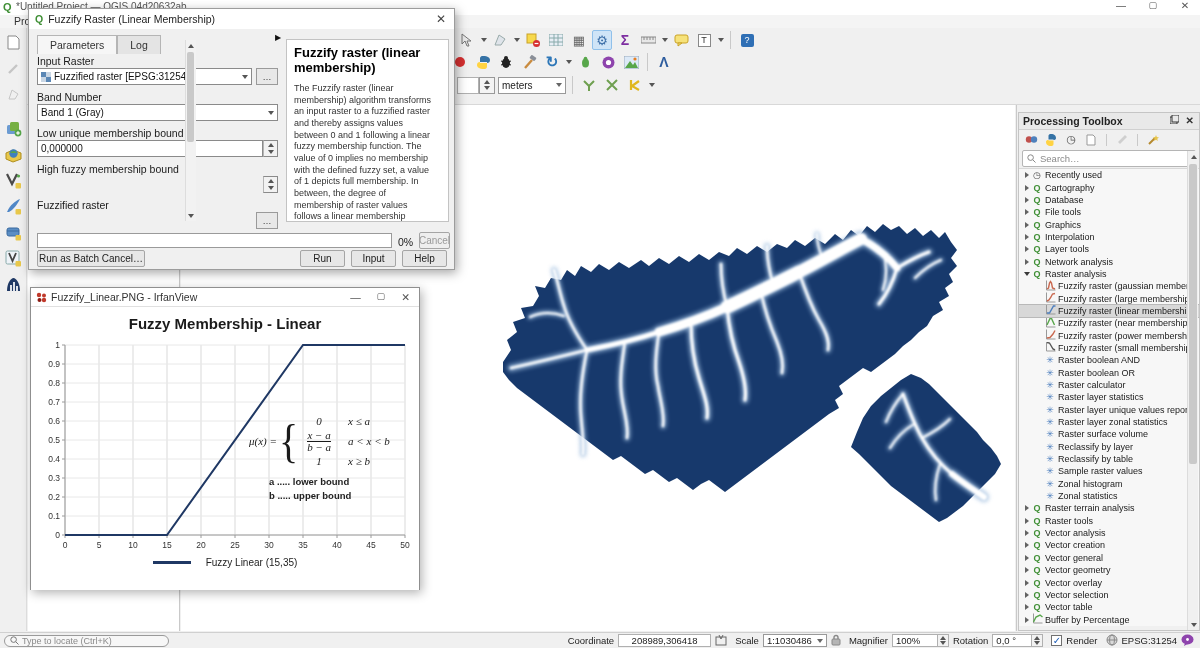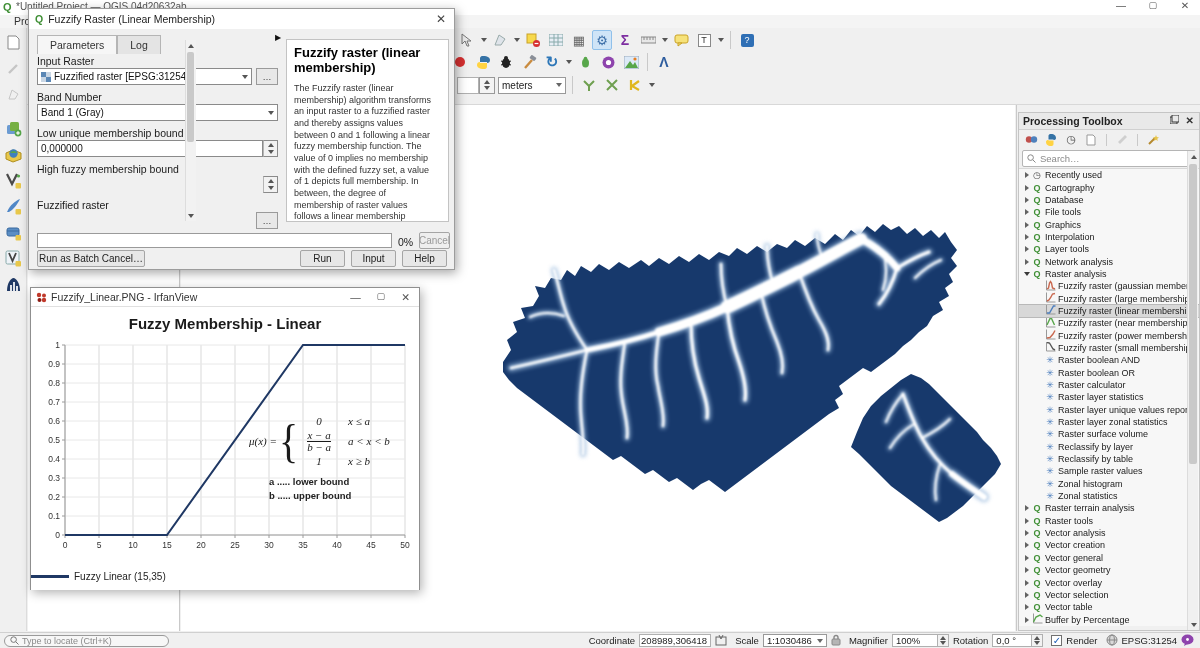--- a/index.html
+++ b/index.html
@@ -92,21 +92,21 @@
   #plot { position:absolute; left:6px; top:30px; }
   #iv-formula { position:absolute; left:218px; top:108px; width:170px; font-family:"Liberation Serif",serif; font-style:italic; font-size:11px; color:#1a1a1a; }
   .frm { display:flex; align-items:center; }
   .brace { font-size:40px; font-weight:400; font-style:normal; margin:0 2px; transform:scaleY(1.15); }
   .cases { display:flex; flex-direction:column; gap:2px; }
   .crow { display:flex; align-items:center; gap:10px; }
   .frac { display:inline-flex; flex-direction:column; align-items:center; line-height:1; }
   .frac .den { border-top:1px solid #1a1a1a; }
   .cexpr { min-width:38px; text-align:center; }
   #iv-notes { position:absolute; left:238px; top:168px; font-size:9.5px; font-weight:700; color:#222; font-family:"Liberation Sans",sans-serif; line-height:1.45; }
-  #iv-legend { position:absolute; left:0; top:264px; width:100%; display:flex; align-items:center; gap:5px; font-size:10px; color:#222; }
+  #iv-legend { position:absolute; left:0; top:250px; width:100%; display:flex; align-items:center; justify-content:center; gap:15px; font-size:10px; color:#222; }
   #iv-legend .lsample { width:38px; height:3px; }
 
   .icon-svg { display:block; }
   input::placeholder { color:#8a8a8a; }
 </style>
 </head>
 <body>
 
 <div id="app">
 
@@ -833,21 +833,21 @@
   <div class="abs" id="statusbar">
     <div id="locator">
       <svg width="9" height="9" viewBox="0 0 9 9">
           <circle cx="3.6" cy="3.6" r="2.8" fill="none" stroke="#777"></circle>
           <line x1="5.8" y1="5.8" x2="8.5" y2="8.5" stroke="#777"></line>
         </svg>
       <input placeholder="Type to locate (Ctrl+K)" style="">
     </div>
     <span style="margin-left:auto"></span>
     <span class="sb-lab">Coordinate</span>
-    <span class="sb-box" style="width:72px;justify-content:flex-end">
+    <span class="sb-box" style="width:93px;justify-content:center">
         <span>208989,306418</span>
       </span>
     <span class="sb-lab"><svg width="12" height="12" viewBox="0 0 12 12">
           <rect x="1" y="3" width="10" height="8" fill="none" stroke="#666"></rect>
           <path d="M4 1 L6 5 L8 1" fill="none" stroke="#666"></path>
         </svg></span>
     <span class="sb-lab">Scale</span>
     <span class="combo" style="width:64px;height:13px;font-size:9.5px">
         <span>1:1030486</span>
         <span class="carr"></span>

